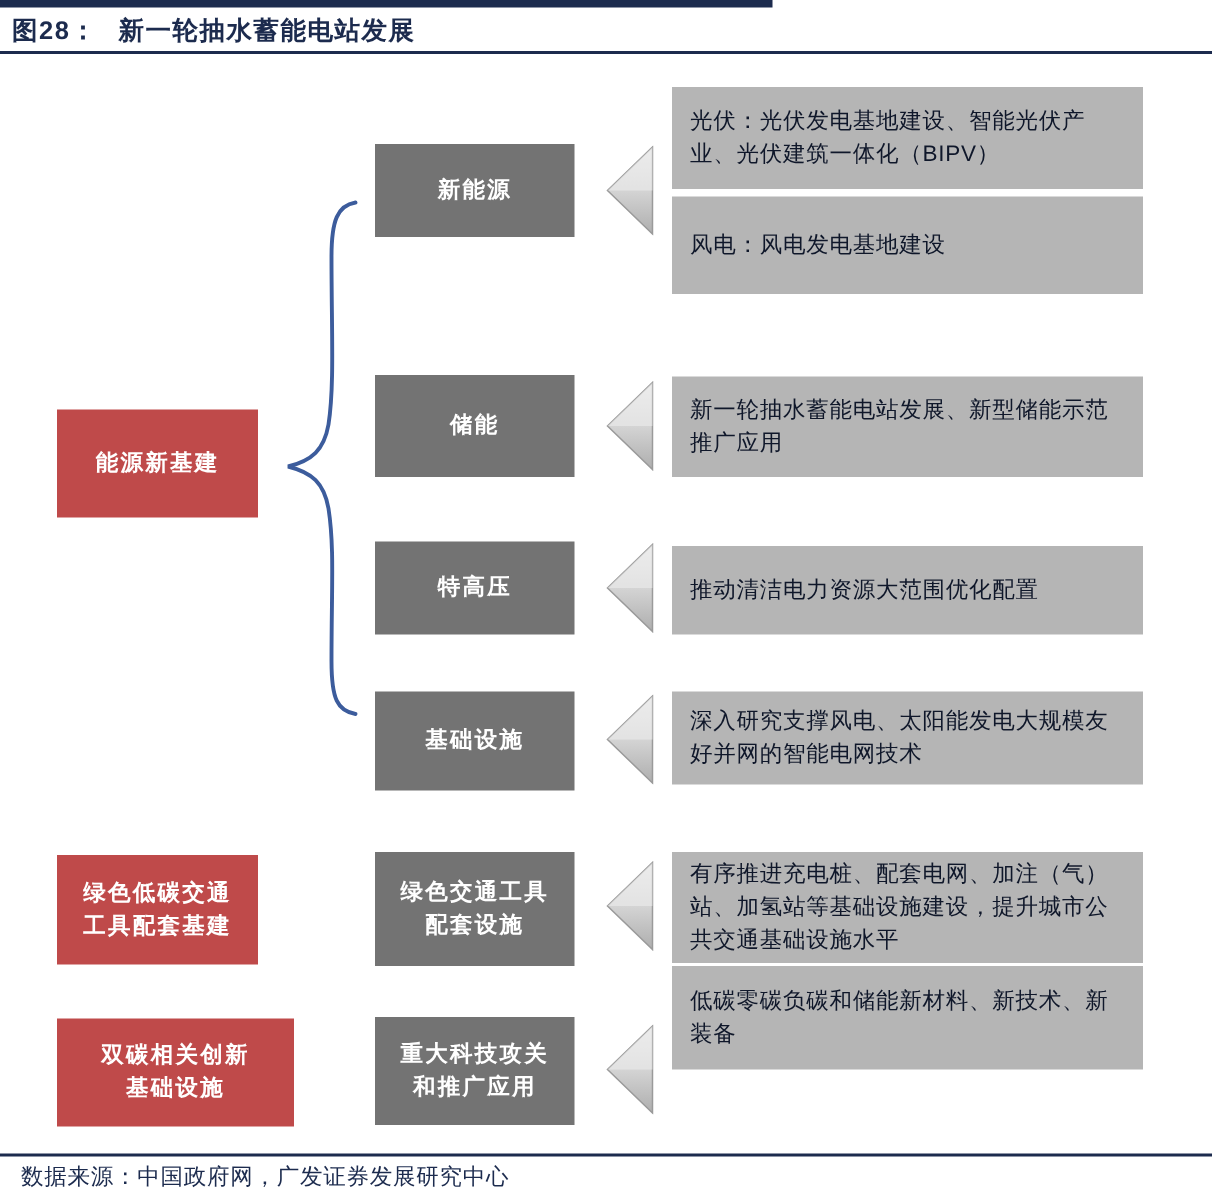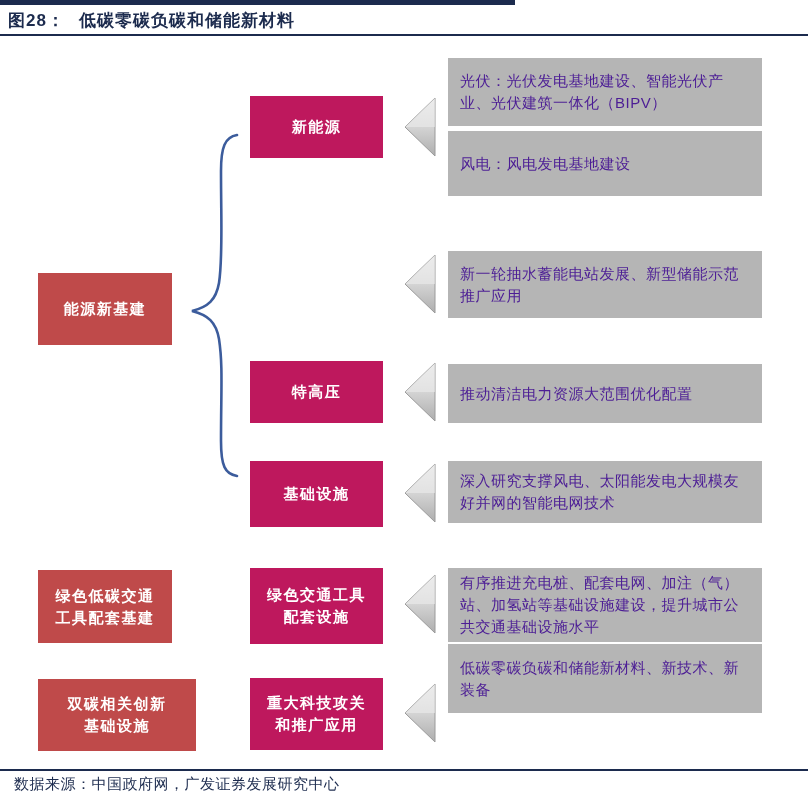--- a/index.html
+++ b/index.html
@@ -8,23 +8,23 @@
 
   .top-accent{position:absolute;left:0;top:0;width:515px;height:5px;background:#1c2b4e;}
   .title-row{position:absolute;left:8px;top:9px;white-space:nowrap;color:#1c2b4e;font-size:17px;font-weight:bold;letter-spacing:1px;}
   .title-row .fig-label{margin-right:14px;}
   .title-rule{position:absolute;left:0;top:34px;width:808px;height:2px;background:#1c2b4e;}
 
   .box{position:absolute;box-sizing:border-box;display:flex;align-items:center;justify-content:center;
        text-align:center;color:#ffffff;font-weight:bold;font-size:15px;letter-spacing:1.5px;
        line-height:1.45;white-space:pre-line;}
   .red{background:#bf4a4a;}
-  .blue{background:#be185d;}
+  .blue{background:#737373;}
 
-  .gray{position:absolute;box-sizing:border-box;background:#b5b5b5;color:#4c1d95;
+  .gray{position:absolute;box-sizing:border-box;background:#b5b5b5;color:#0f172a;
         display:flex;align-items:center;text-align:left;font-size:15px;letter-spacing:0.5px;
         line-height:1.45;padding:5px 12px;}
 
   .arrow{position:absolute;width:32px;height:60px;}
   .brace{position:absolute;left:182px;top:125px;}
   .footer-rule{position:absolute;left:0;top:769px;width:808px;height:2px;background:#1c2b4e;}
   .source{position:absolute;left:14px;top:775px;color:#1c2b4e;font-size:15px;letter-spacing:0.5px;white-space:nowrap;}
 </style>
 </head>
 <body>
@@ -36,35 +36,36 @@
       <linearGradient id="gArrow" x1="0" y1="0" x2="0" y2="1">
         <stop offset="0" stop-color="#e9e9e9"></stop>
         <stop offset="0.5" stop-color="#d4d4d4"></stop>
         <stop offset="1" stop-color="#aeaeae"></stop>
       </linearGradient>
     </defs>
   </svg>
 
   <div class="top-accent"></div>
   <div class="title-row">
-    <span class="fig-label">图28：</span><span>低碳零碳负碳和储能新材料</span>
+    <span class="fig-label">图28：</span><span>新一轮抽水蓄能电站发展</span>
   </div>
   <div class="title-rule"></div>
 
   <div class="box red" style="left:38px;top:273px;width:134px;height:72px;">能源新基建</div>
   <div class="box red" style="left:38px;top:570px;width:134px;height:73px;">绿色低碳交通
 工具配套基建</div>
   <div class="box red" style="left:38px;top:679px;width:158px;height:72px;">双碳相关创新
 基础设施</div>
 
   <svg class="brace" width="62" height="362" viewBox="0 0 62 362">
     <path d="M 55 10 C 43 12 39 22 39 46 C 39 96 41 132 37 158 C 34 175 26 182 10 186 C 26 190 34 197 37 214 C 41 240 39 266 39 316 C 39 341 43 349 55 351" fill="none" stroke="#3c5c9c" stroke-width="2.6" stroke-linecap="round"></path>
   </svg>
 
   <div class="box blue" style="left:250px;top:96px;width:133px;height:62px;">新能源</div>
+  <div class="box blue" style="left:250px;top:250px;width:133px;height:68px;">储能</div>
   <div class="box blue" style="left:250px;top:361px;width:133px;height:62px;">特高压</div>
   <div class="box blue" style="left:250px;top:461px;width:133px;height:66px;">基础设施</div>
   <div class="box blue" style="left:250px;top:568px;width:133px;height:76px;">绿色交通工具
 配套设施</div>
   <div class="box blue" style="left:250px;top:678px;width:133px;height:72px;">重大科技攻关
 和推广应用</div>
 
   <svg class="arrow" style="left:404px;top:97px;" viewBox="0 0 32 60">
       <polygon points="31,1 31,59 1,30" fill="url(#gArrow)" stroke="#9a9a9a" stroke-width="1"></polygon>
       <polygon points="31,1 1,30 31,30" fill="#efefef" opacity="0.55"></polygon>

